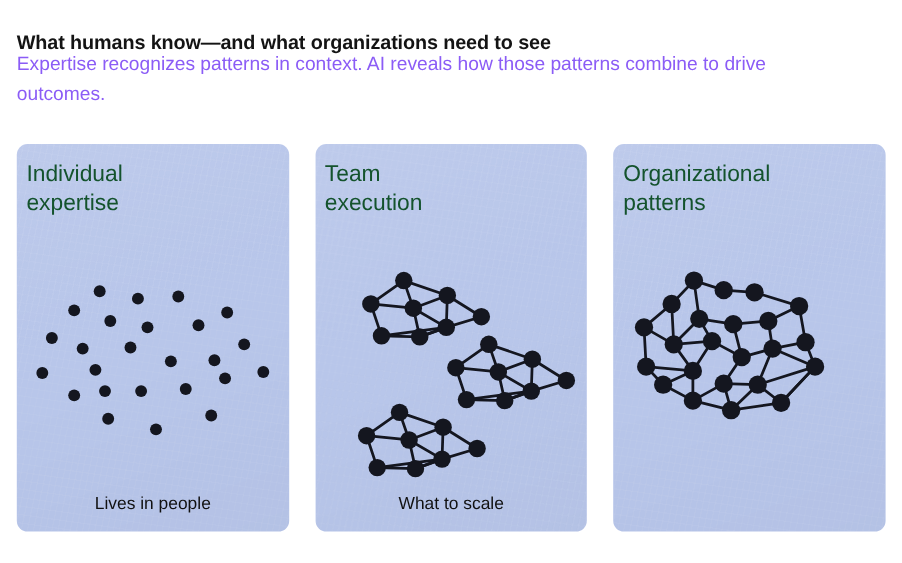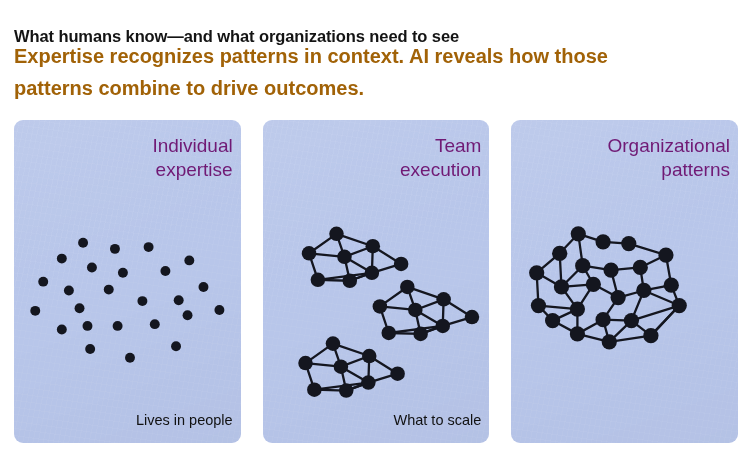--- a/index.html
+++ b/index.html
@@ -29,23 +29,23 @@
     color: #141414;
     letter-spacing: -0.1px;
     line-height: 1.3;
     margin-top: 20px;
   }
   .subhead {
     position: absolute;
     left: 14px;
     top: 41px;
     width: 640px;
-    font-size: 20px;
-    font-weight: bold;
-    color: #a16207;
+    font-size: 16px;
+    font-weight: normal;
+    color: #8b5cf6;
     line-height: 1.58;
   }
   .cards {
     position: absolute;
     left: 14px;
     top: 120px;
     width: 724px;
     height: 323px;
     display: flex;
     gap: 22px;
@@ -66,33 +66,33 @@
       repeating-linear-gradient(102deg, rgba(255,255,255,0.055) 0px, rgba(255,255,255,0.055) 1px, rgba(0,0,0,0.0) 1px, rgba(0,0,0,0.0) 5px),
       repeating-linear-gradient(8deg, rgba(255,255,255,0.04) 0px, rgba(255,255,255,0.04) 1px, rgba(0,0,0,0.0) 1px, rgba(0,0,0,0.0) 7px),
       linear-gradient(160deg, rgba(255,255,255,0.10), rgba(255,255,255,0.0) 45%, rgba(0,0,0,0.025));
     opacity: 0.9;
   }
   .card-title {
     position: absolute;
     left: 8px;
     right: 8px;
     top: 14px;
-    text-align: right;
+    text-align: left;
     font-size: 19px;
     line-height: 1.28;
     font-weight: normal;
-    color: #701a75;
+    color: #14532d;
     white-space: pre-line;
   }
   .card-footer {
     position: absolute;
     left: 8px;
     right: 8px;
     bottom: 15px;
-    text-align: right;
+    text-align: center;
     font-size: 14.5px;
     font-weight: normal;
     color: #111111;
   }
   .viz {
     position: absolute;
     left: 0;
     right: 0;
     top: 72px;
     height: 220px;

